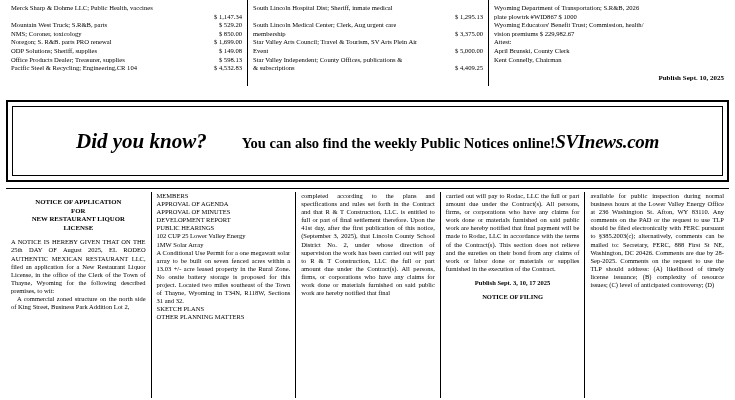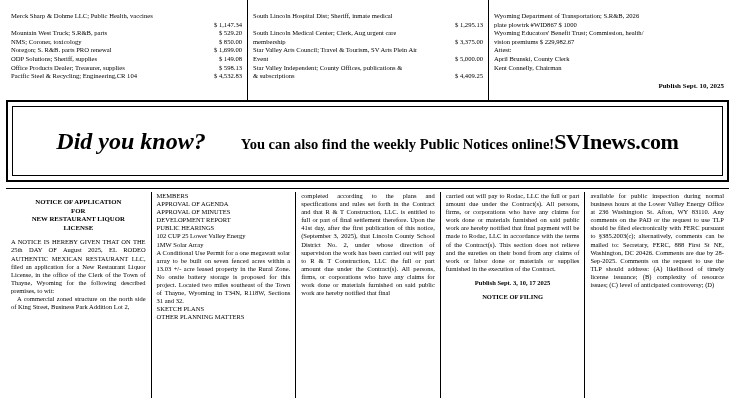--- a/index.html
+++ b/index.html
@@ -15,21 +15,21 @@
 
   
   .top-block{
     display:flex;
     padding:0 6px;
     box-sizing:border-box;
     width:735px;
   }
   .top-col{
     box-sizing:border-box;
-    padding:12px 5px;
+    padding:4px 5px;
   }
   .top-col.c1{width:245px;}
   .top-col.c2{width:245px;border-left:1px solid #000;}
   .top-col.c3{width:245px;border-left:1px solid #000;}
 
   .line{
     display:flex;
     justify-content:space-between;
     font-size:6.6px;
     line-height:8.6px;
@@ -68,31 +68,32 @@
     align-items:center;
     justify-content:center;
   }
   .banner-text{
     white-space:nowrap;
     font-size:17px;
   }
   .banner-text .didyou{
     font-style:italic;
     font-weight:bold;
-    font-size:24px;
+    font-size:21px;
   }
   .banner-text .mid{
     font-weight:bold;
     font-size:14.5px;
     margin-left:32px;
   }
   .banner-text .site{
     font-weight:bold;
-    font-size:22px;
+    font-size:19px;
     letter-spacing:-0.3px;
+    font-style:italic;
   }
 
   
   .hr-full{
     position:absolute;
     left:6px;width:723px;height:0;
     border-top:1px solid #000;
   }
 
   

